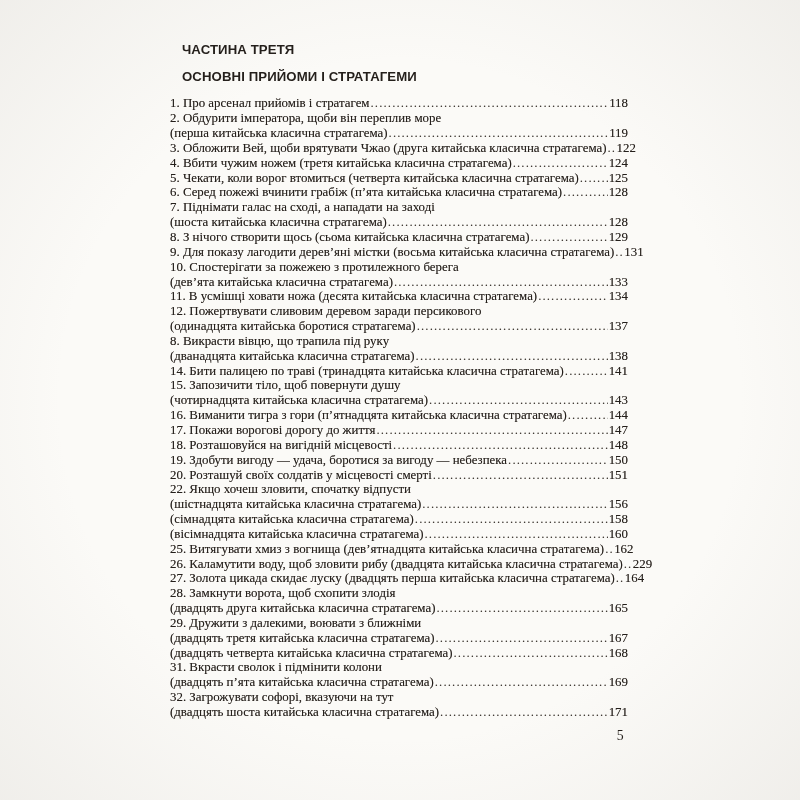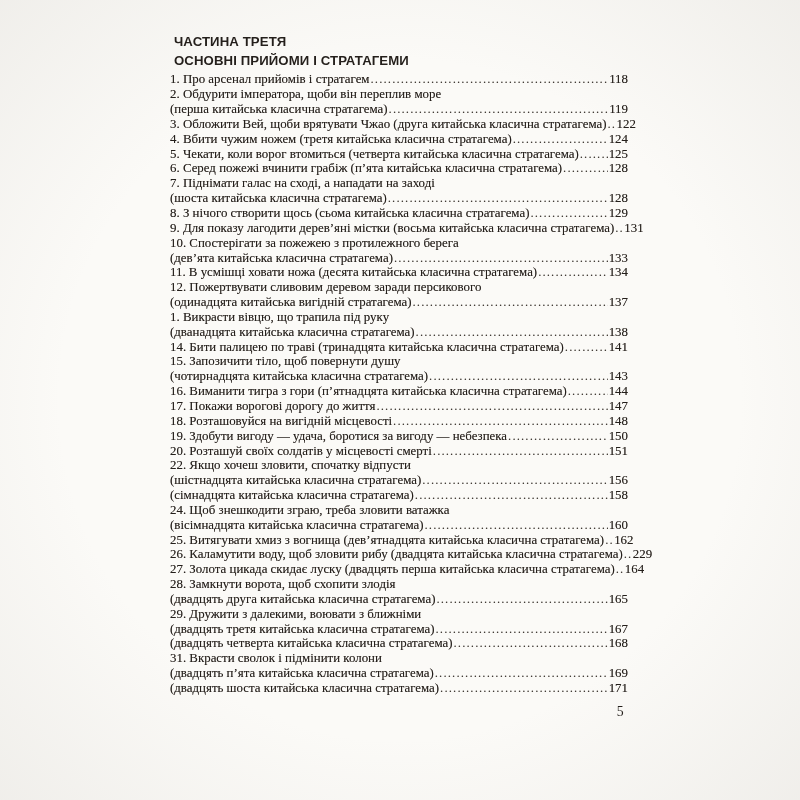--- a/index.html
+++ b/index.html
@@ -22,21 +22,21 @@
       var(--paper);
   }
   .content{
     position:absolute;left:170px;top:30px;width:458px;
   }
   .part-heading{
     font-family:"Liberation Sans","DejaVu Sans",sans-serif;
     font-weight:bold;
     font-size:13.2px;
     line-height:15.2px;
-    margin:4px;
+    margin:12px;
     letter-spacing:.1px;
   }
   .toc{
     margin-top:1px;
   }
   .line{
     display:flex;
     align-items:baseline;
     font-size:12.9px;
     line-height:14.85px;
@@ -138,26 +138,26 @@
         </div>
         <div class="line">
           <span class="txt">11. В усмішці ховати ножа (десята китайська класична стратагема)</span>
           <span class="leader"></span>
           <span class="pg">134</span>
         </div>
         <div class="line">
           <span class="txt">12. Пожертвувати сливовим деревом заради персикового</span>
         </div>
         <div class="line">
-          <span class="txt">(одинадцята китайська вигідній стратагема)</span>
+          <span class="txt">(одинадцята китайська боротися стратагема)</span>
           <span class="leader"></span>
           <span class="pg">137</span>
         </div>
         <div class="line">
-          <span class="txt">1. Викрасти вівцю, що трапила під руку</span>
+          <span class="txt">8. Викрасти вівцю, що трапила під руку</span>
         </div>
         <div class="line">
           <span class="txt">(дванадцята китайська класична стратагема)</span>
           <span class="leader"></span>
           <span class="pg">138</span>
         </div>
         <div class="line">
           <span class="txt">14. Бити палицею по траві (тринадцята китайська класична стратагема)</span>
           <span class="leader"></span>
           <span class="pg">141</span>
@@ -202,23 +202,20 @@
           <span class="txt">(шістнадцята китайська класична стратагема)</span>
           <span class="leader"></span>
           <span class="pg">156</span>
         </div>
         <div class="line">
           <span class="txt">(сімнадцята китайська класична стратагема)</span>
           <span class="leader"></span>
           <span class="pg">158</span>
         </div>
         <div class="line">
-          <span class="txt">24. Щоб знешкодити зграю, треба зловити ватажка</span>
-        </div>
-        <div class="line">
           <span class="txt">(вісімнадцята китайська класична стратагема)</span>
           <span class="leader"></span>
           <span class="pg">160</span>
         </div>
         <div class="line">
           <span class="txt">25. Витягувати хмиз з вогнища (дев’ятнадцята китайська класична стратагема)</span>
           <span class="leader"></span>
           <span class="pg">162</span>
         </div>
         <div class="line">
@@ -252,20 +249,23 @@
           <span class="leader"></span>
           <span class="pg">168</span>
         </div>
         <div class="line">
           <span class="txt">31. Вкрасти сволок і підмінити колони</span>
         </div>
         <div class="line">
           <span class="txt">(двадцять п’ята китайська класична стратагема)</span>
           <span class="leader"></span>
           <span class="pg">169</span>
+        </div>
+        <div class="line">
+          <span class="txt">32. Загрожувати софорі, вказуючи на тут</span>
         </div>
         <div class="line">
           <span class="txt">(двадцять шоста китайська класична стратагема)</span>
           <span class="leader"></span>
           <span class="pg">171</span>
         </div>
       </div>
     <div class="folio">5</div>
   </div>
 </div>

